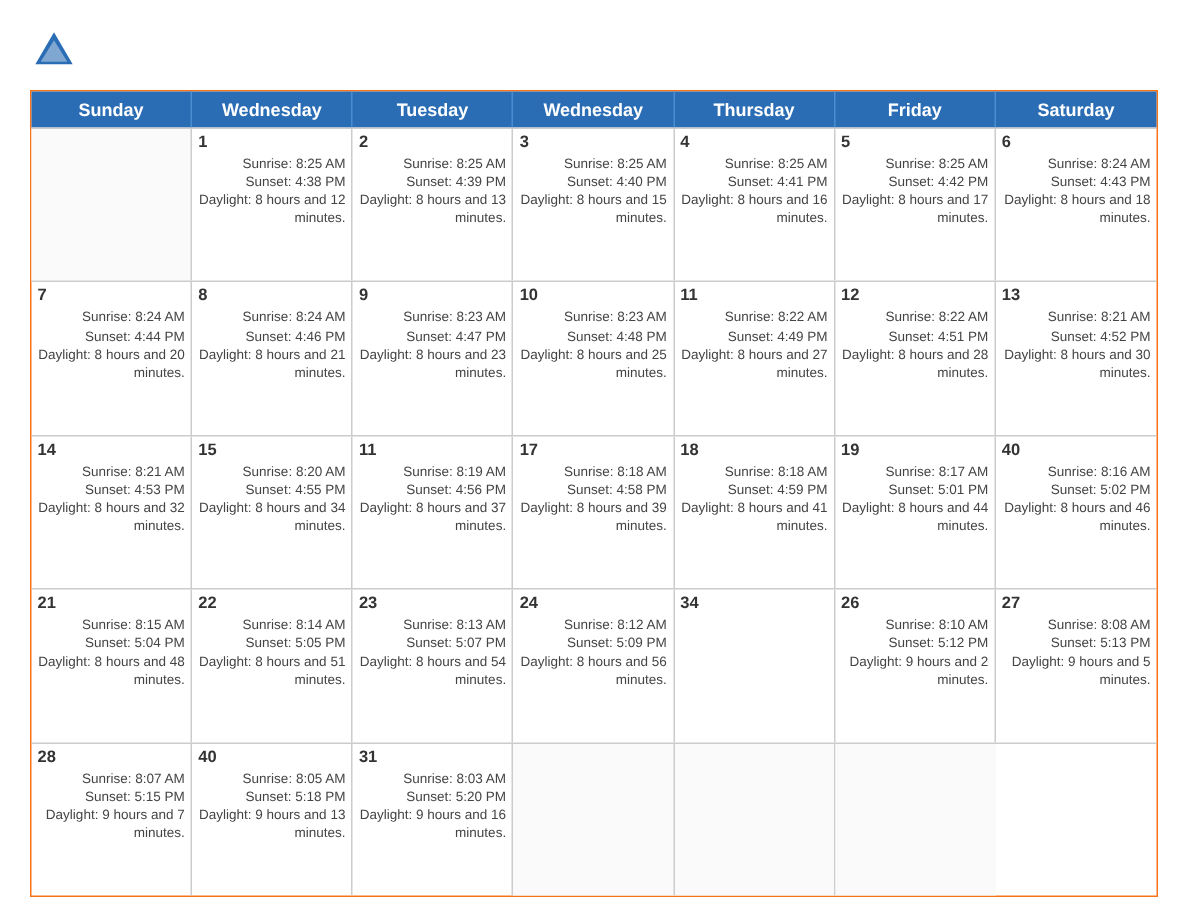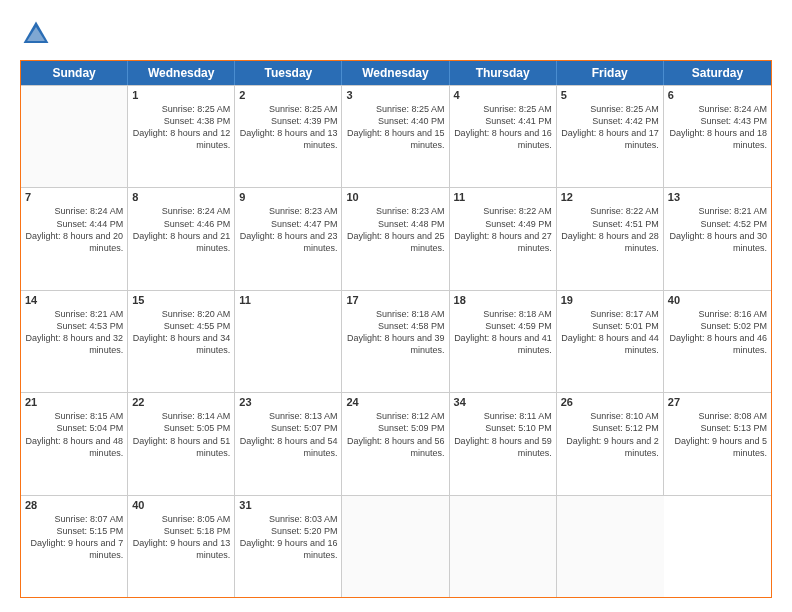--- a/index.html
+++ b/index.html
@@ -201,20 +201,21 @@
           <div class="cal-cell">
             <div class="day-num">14</div>
             <div class="day-info">Sunrise: 8:21 AM<br>Sunset: 4:53 PM<br>Daylight: 8 hours and 32 minutes.</div>
           </div>
           <div class="cal-cell">
             <div class="day-num">15</div>
             <div class="day-info">Sunrise: 8:20 AM<br>Sunset: 4:55 PM<br>Daylight: 8 hours and 34 minutes.</div>
           </div>
           <div class="cal-cell">
             <div class="day-num">11</div>
+            <div class="day-info">Sunrise: 8:19 AM<br>Sunset: 4:56 PM<br>Daylight: 8 hours and 37 minutes.</div>
           </div>
           <div class="cal-cell">
             <div class="day-num">17</div>
             <div class="day-info">Sunrise: 8:18 AM<br>Sunset: 4:58 PM<br>Daylight: 8 hours and 39 minutes.</div>
           </div>
           <div class="cal-cell">
             <div class="day-num">18</div>
             <div class="day-info">Sunrise: 8:18 AM<br>Sunset: 4:59 PM<br>Daylight: 8 hours and 41 minutes.</div>
           </div>
           <div class="cal-cell">
@@ -238,21 +239,20 @@
           <div class="cal-cell">
             <div class="day-num">23</div>
             <div class="day-info">Sunrise: 8:13 AM<br>Sunset: 5:07 PM<br>Daylight: 8 hours and 54 minutes.</div>
           </div>
           <div class="cal-cell">
             <div class="day-num">24</div>
             <div class="day-info">Sunrise: 8:12 AM<br>Sunset: 5:09 PM<br>Daylight: 8 hours and 56 minutes.</div>
           </div>
           <div class="cal-cell">
             <div class="day-num">34</div>
-            <div class="day-info">Sunrise: 8:11 AM<br>Sunset: 5:10 PM<br>Daylight: 8 hours and 59 minutes.</div>
           </div>
           <div class="cal-cell">
             <div class="day-num">26</div>
             <div class="day-info">Sunrise: 8:10 AM<br>Sunset: 5:12 PM<br>Daylight: 9 hours and 2 minutes.</div>
           </div>
           <div class="cal-cell">
             <div class="day-num">27</div>
             <div class="day-info">Sunrise: 8:08 AM<br>Sunset: 5:13 PM<br>Daylight: 9 hours and 5 minutes.</div>
           </div>
         </div>

